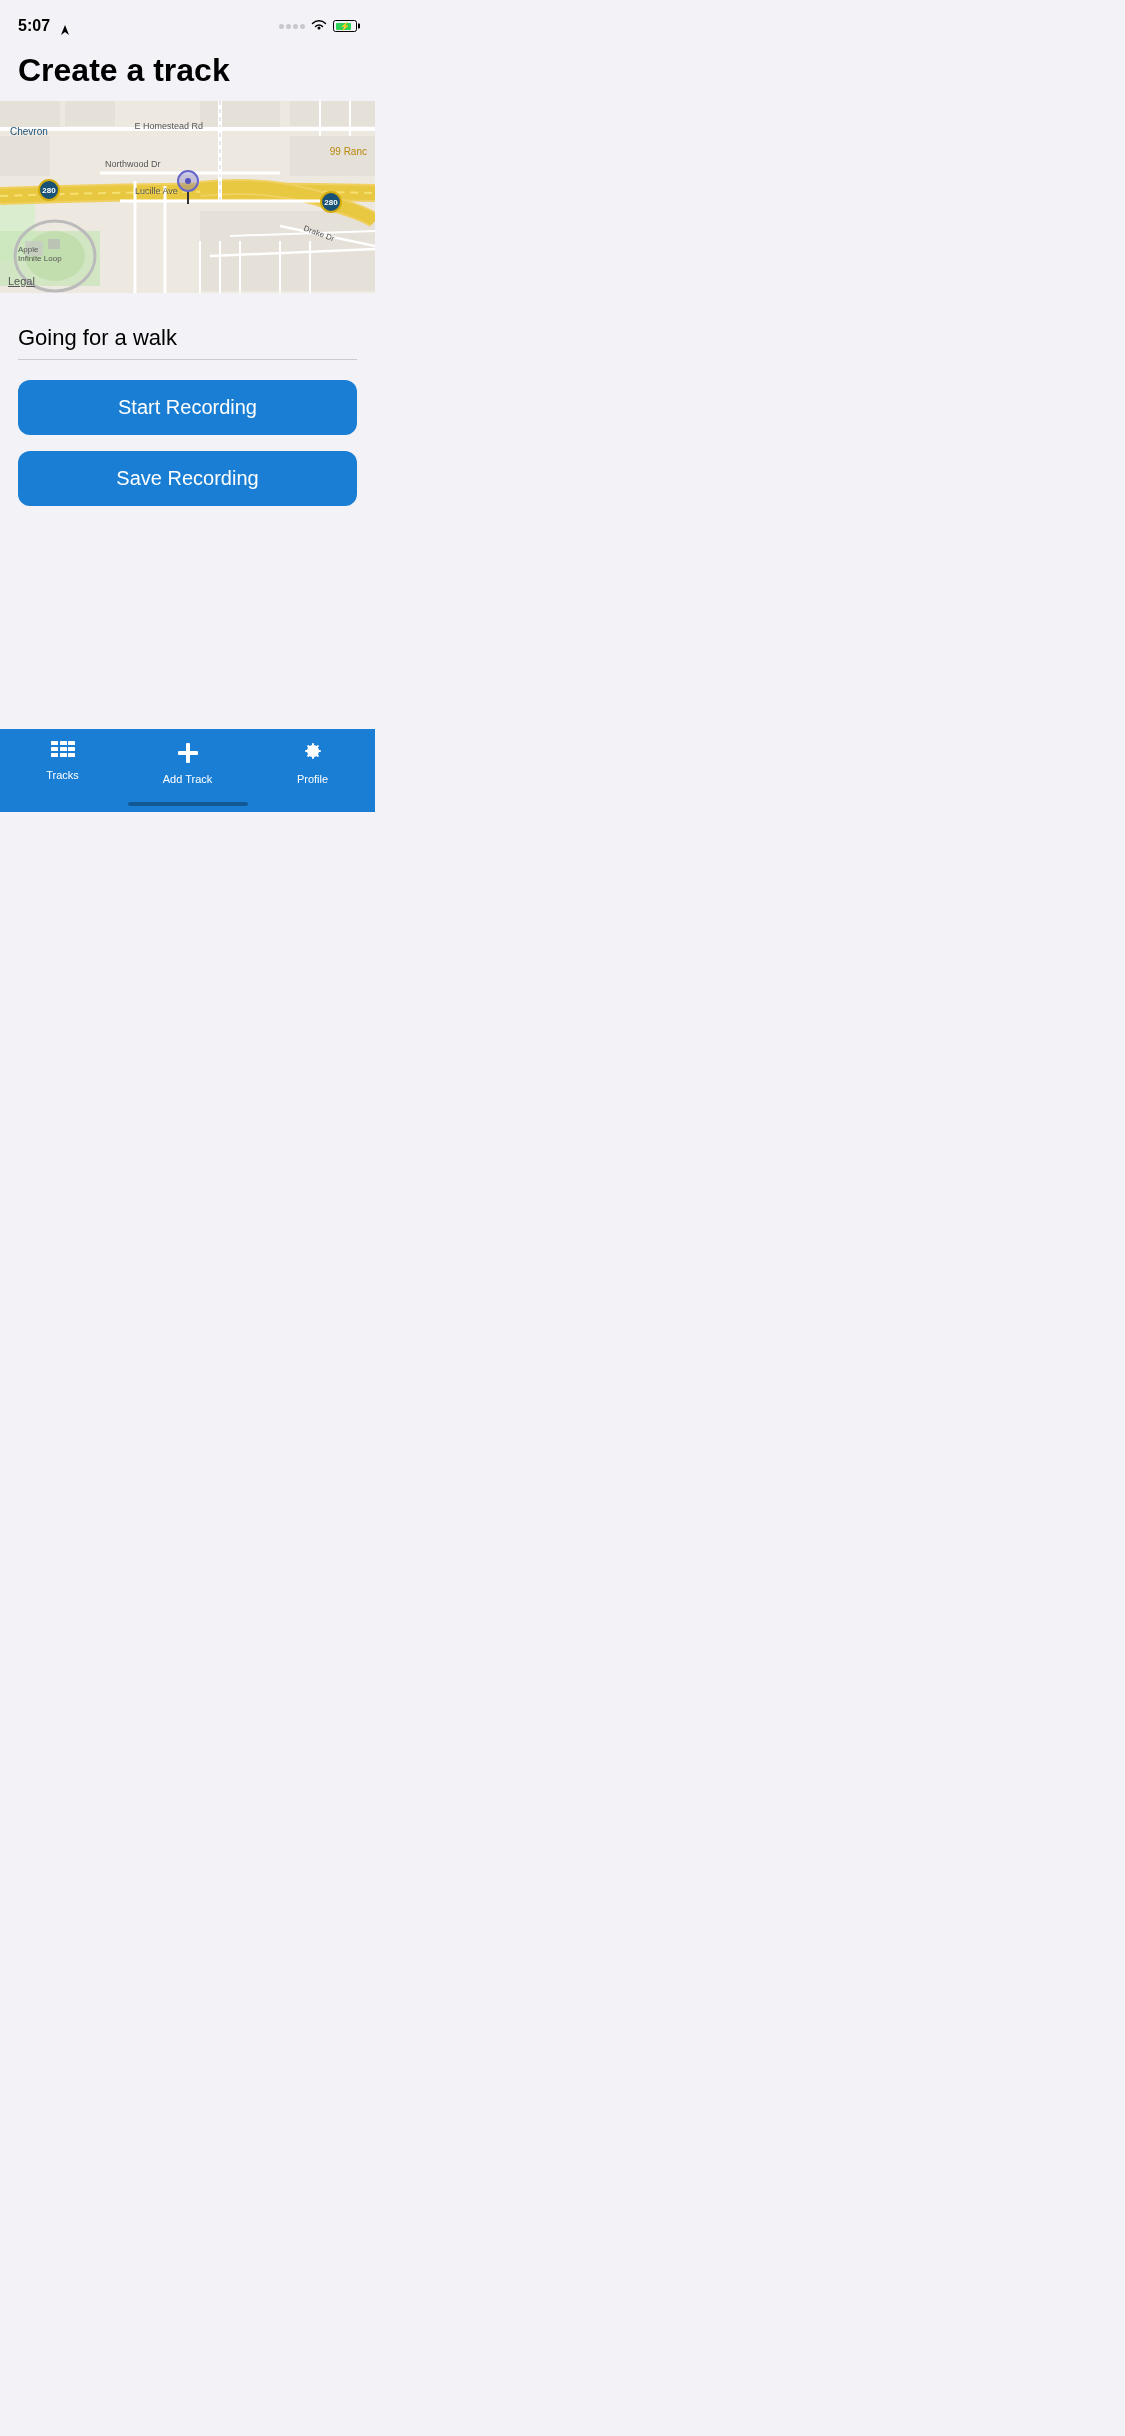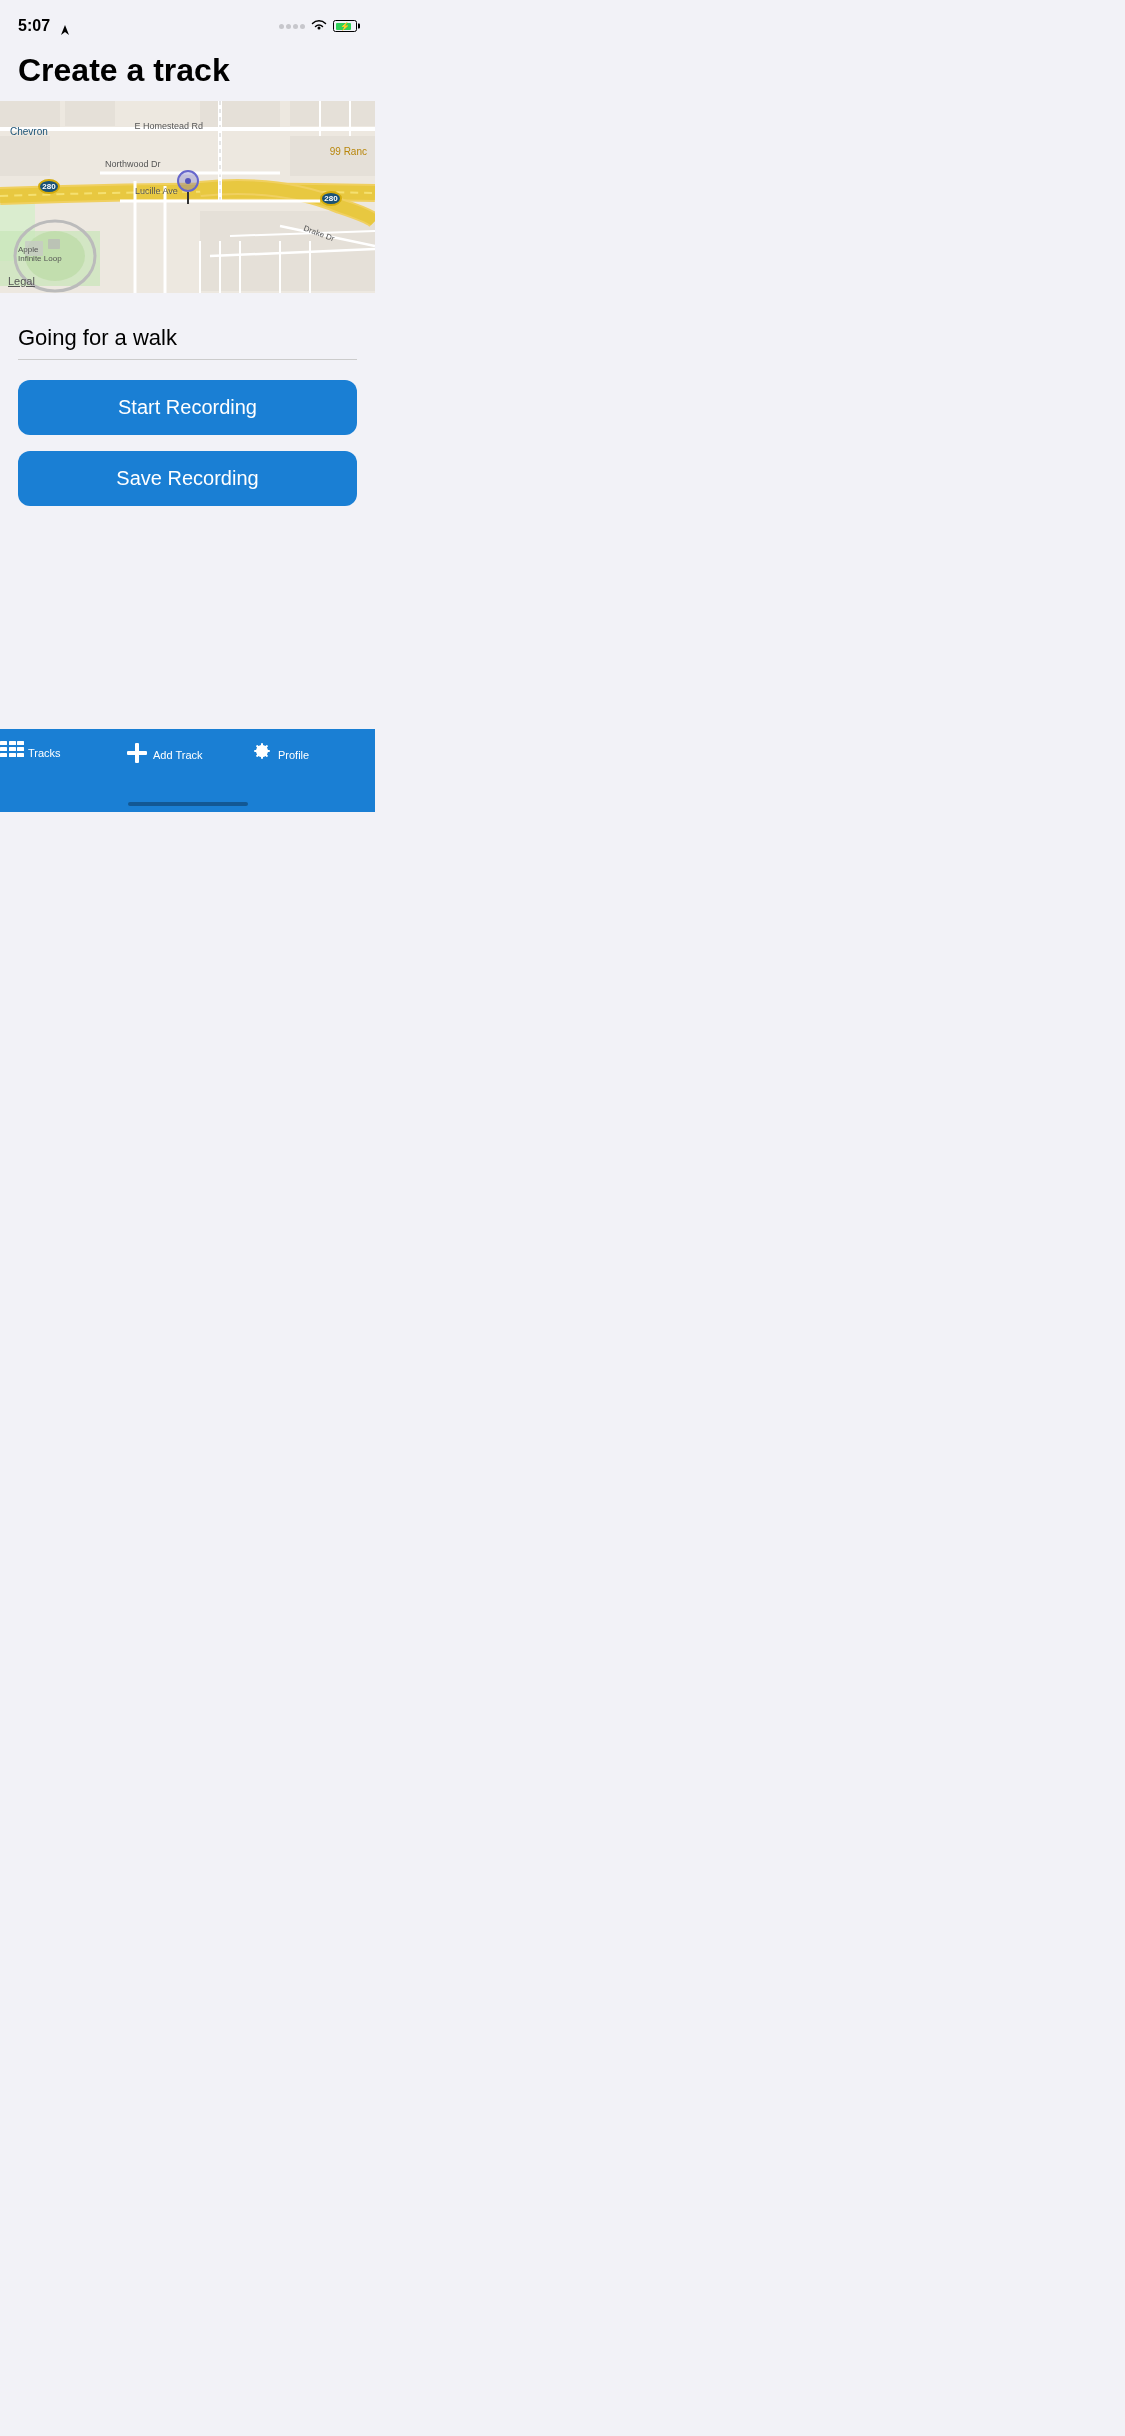--- a/index.html
+++ b/index.html
@@ -141,21 +141,21 @@
       top: 0;
       left: 0;
     }
 
     .map-highway-label {
       position: absolute;
       background: #1a5276;
       color: white;
       border-radius: 50%;
       width: 22px;
-      height: 15px;
+      height: 22px;
       display: flex;
       align-items: center;
       justify-content: center;
       font-size: 8px;
       font-weight: 700;
       border: 2px solid #d4ac0d;
     }
 
     .map-pin {
       position: absolute;
@@ -246,21 +246,21 @@
       height: 83px;
       background: #1a7fd4;
       display: flex;
       align-items: flex-start;
       padding-top: 8px;
     }
 
     .tab-item {
       flex: 1;
       display: flex;
-      flex-direction: row;
+      flex-direction: column;
       align-items: center;
       gap: 4px;
       cursor: pointer;
       padding: 4px 0;
     }
 
     .tab-icon {
       color: white;
       font-size: 22px;
       line-height: 1;

